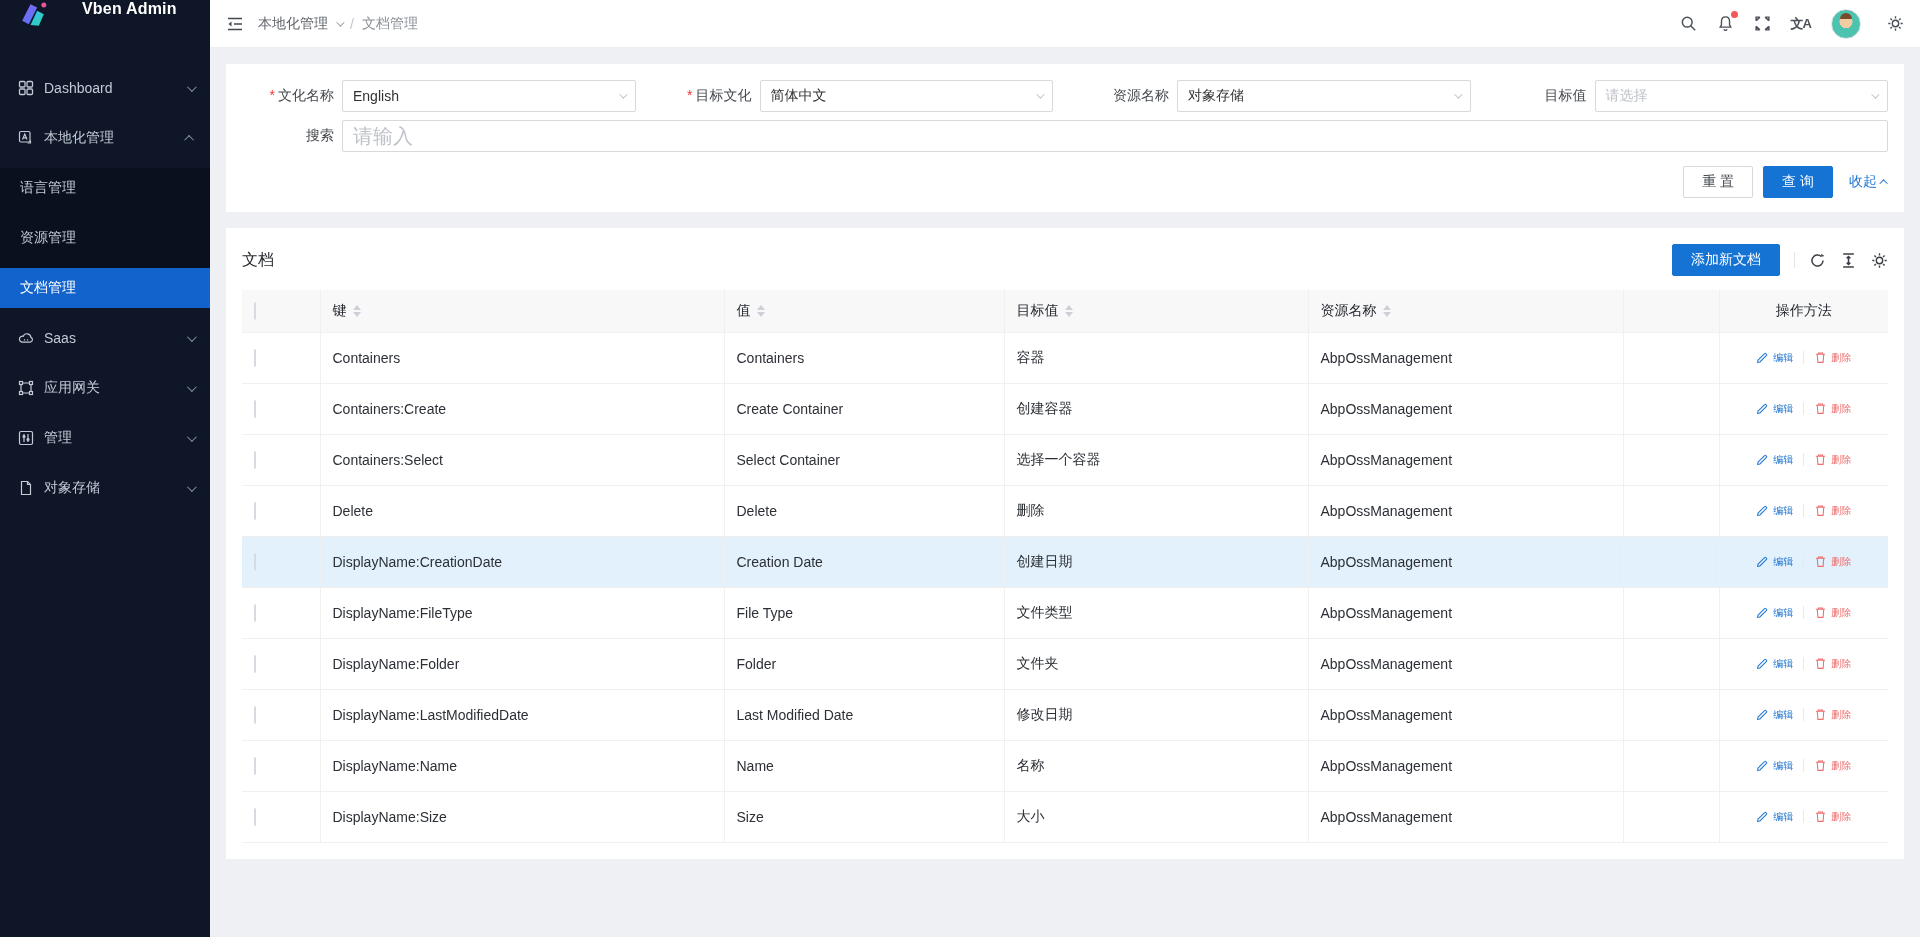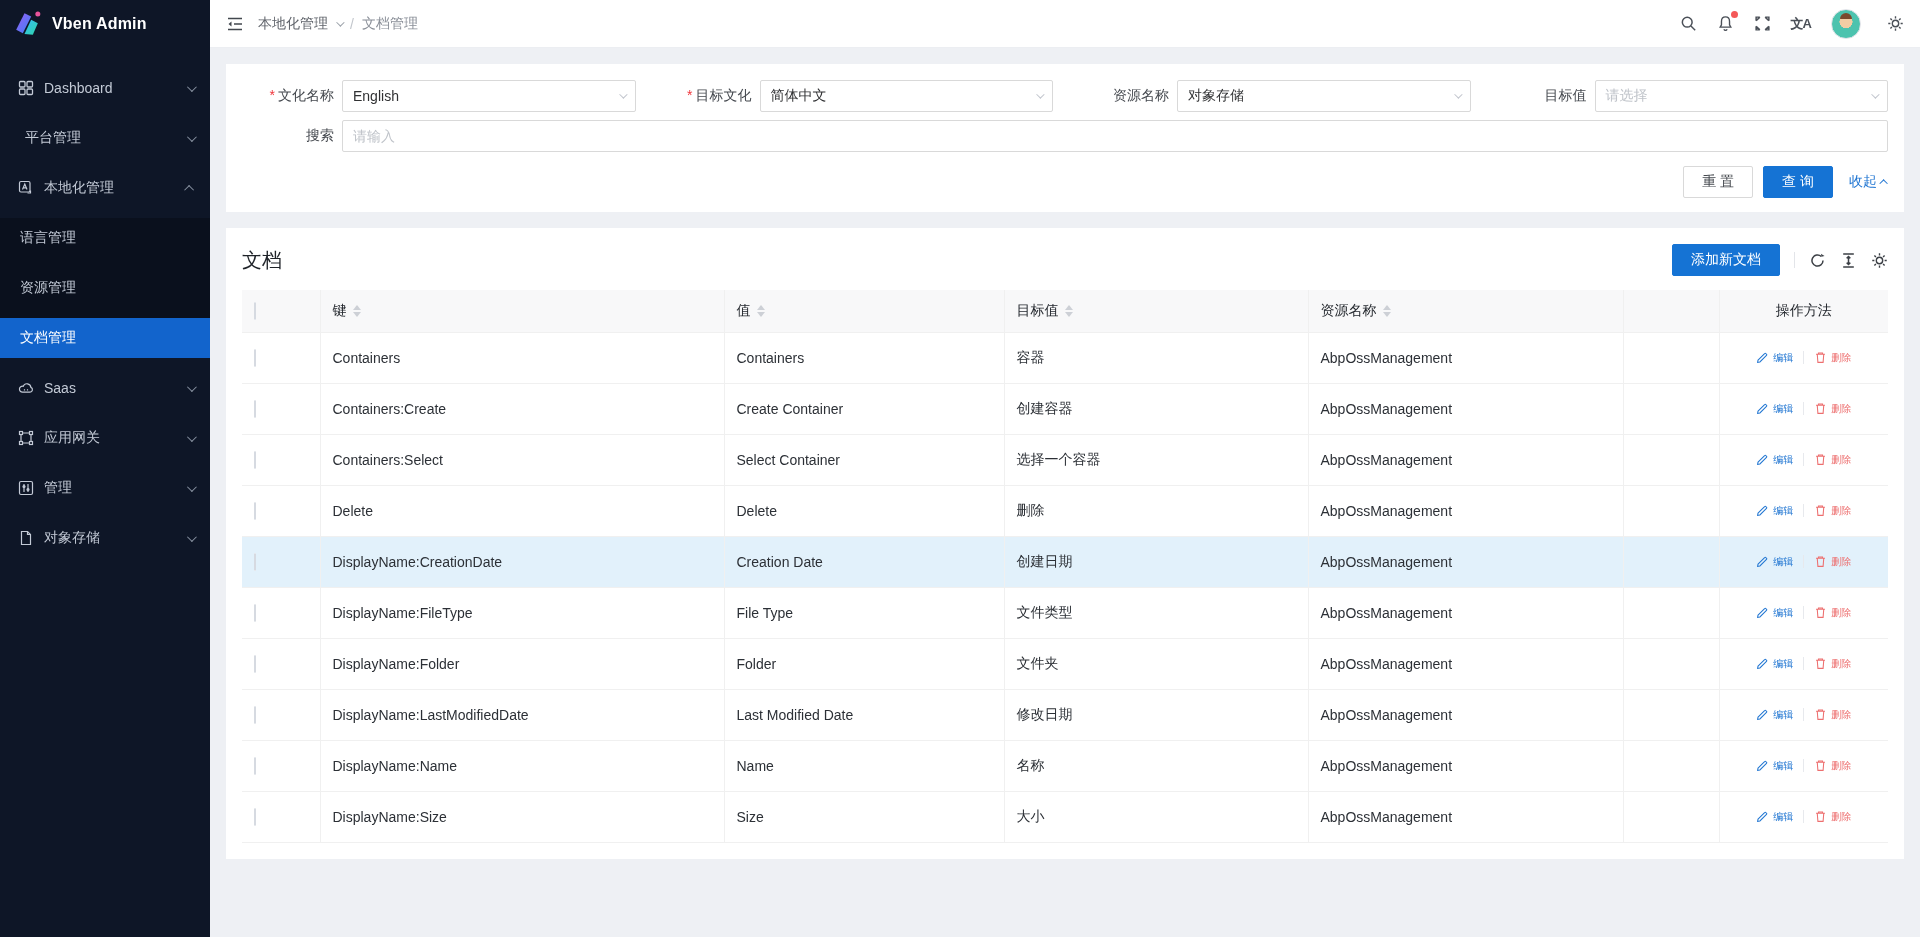--- a/index.html
+++ b/index.html
@@ -6,21 +6,21 @@
   html,body { width:1920px; height:937px; overflow:hidden; }
   body {
     font-family: "Liberation Sans", "DejaVu Sans", sans-serif;
     font-size: 14px; color:#303133; background:#eef0f4;
   }
   
   .sidebar {
     position:fixed; left:0; top:0; width:210px; height:937px;
     background:#0e1627; z-index:20; display:flex; flex-direction:column;
   }
-  .logo-row { height:48px; display:flex; align-items:center; padding-left:12px; flex:0 0 auto; }
+  .logo-row { height:48px; display:flex; align-items:flex-start; padding-left:18px; flex:0 0 auto;gap:24px; }
   .logo-mark { width:30px; height:30px; margin-right:10px; }
   .logo-title { color:#fff; font-weight:bold; font-size:16px; letter-spacing:.2px; }
   .menu { padding-top:10px; }
   .menu-item {
     height:40px; margin:10px 0; display:flex; align-items:center;
     padding:0 16px 0 18px; color:#c3cad6; cursor:pointer; font-size:14px;
   }
   .menu-item.no-icon { padding-left:25px; }
   .menu-item .mi-icon { width:16px; height:16px; margin-right:10px; color:#c3cad6; flex:0 0 auto; }
   .menu-item .mi-label { flex:1; }
@@ -68,33 +68,33 @@
   .sel {
     flex:1; height:32px; border:1px solid #d9d9d9; border-radius:2px; background:#fff;
     display:flex; align-items:center; justify-content:space-between; padding:0 10px; cursor:pointer;
   }
   .sel .sel-val { color:#303133; }
   .sel .sel-val.placeholder { color:#bfc3c9; }
   .sel .chev { width:6px; height:6px; color:#c0c4cc; }
   .f-field.wide { grid-column:1 / span 4; }
   .txt-input {
     flex:1; height:32px; border:1px solid #d9d9d9; border-radius:2px; padding:0 10px;
-    font-family:inherit; font-size:14px; color:#303133; outline:none;
+    font-family:inherit; font-size:20px; color:#303133; outline:none;
   }
   .txt-input::placeholder { color:#bfc3c9; }
   .filter-actions { display:flex; justify-content:flex-end; align-items:center; gap:10px; margin-top:14px; }
   .btn { height:32px; padding:0 18px; border-radius:2px; border:1px solid #d9d9d9; background:#fff;
     color:#45494f; font-size:14px; cursor:pointer; font-family:inherit; }
   .btn.primary { background:#1573d4; border-color:#1573d4; color:#fff; }
   .link-collapse { color:#2176d2; display:flex; align-items:center; gap:5px; cursor:pointer; margin-left:6px; }
   .link-collapse .chev { width:6px; height:6px; }
   
   .table-card { padding:16px; }
   .table-toolbar { display:flex; align-items:center; }
-  .table-title { font-size:20px; color:#1f2329; }
+  .table-title { font-size:16px; color:#1f2329; }
   .toolbar-right { margin-left:auto; display:flex; align-items:center; gap:14px; }
   .divider-v { width:1px; height:16px; background:#e3e5e9; }
   .tool-icon { width:17px; height:17px; color:#3c4046; cursor:pointer; }
   .tool-icon svg { width:100%; height:100%; }
   table { width:100%; border-collapse:collapse; margin-top:14px; table-layout:fixed; }
   th, td { border-bottom:1px solid #f0f0f0; border-right:1px solid #f0f0f0; padding:0 12px; }
   th:last-child, td:last-child { border-right:none; }
   th:first-child, td:first-child { border-right:1px solid #f0f0f0; }
   thead th { background:#f8f8f9; height:42px; font-weight:normal; color:#1f2329; text-align:left; }
   tbody td { height:50px; color:#2c3036; }
@@ -160,24 +160,20 @@
       <svg class="mi-icon" viewBox="0 0 16 16" fill="none" stroke="currentColor" stroke-width="1.3">
         <rect x="1.5" y="1.5" width="5.5" height="5.5" rx="1"></rect>
           <rect x="9" y="1.5" width="5.5" height="5.5" rx="1"></rect>
         <rect x="1.5" y="9" width="5.5" height="5.5" rx="1"></rect>
           <rect x="9" y="9" width="5.5" height="5.5" rx="1"></rect>
       </svg>
       <span class="mi-label">Dashboard</span>
       <span class="chev down"></span>
     </div>
 
-    <div class="menu-item no-icon">
-      <span class="mi-label">平台管理</span>
-      <span class="chev down"></span>
-    </div>
 
     <div class="menu-item">
       <svg class="mi-icon" viewBox="0 0 16 16" fill="none" stroke="currentColor" stroke-width="1.2">
         <rect x="1.5" y="1.5" width="10.5" height="10.5" rx="1.5"></rect>
         <path d="M4.5 9.5 L6.8 4 L9 9.5 M5.4 7.8 H8.3"></path>
         <path d="M12.5 10.5 V13 H9.5"></path>
       </svg>
       <span class="mi-label">本地化管理</span>
       <span class="chev up"></span>
     </div>

